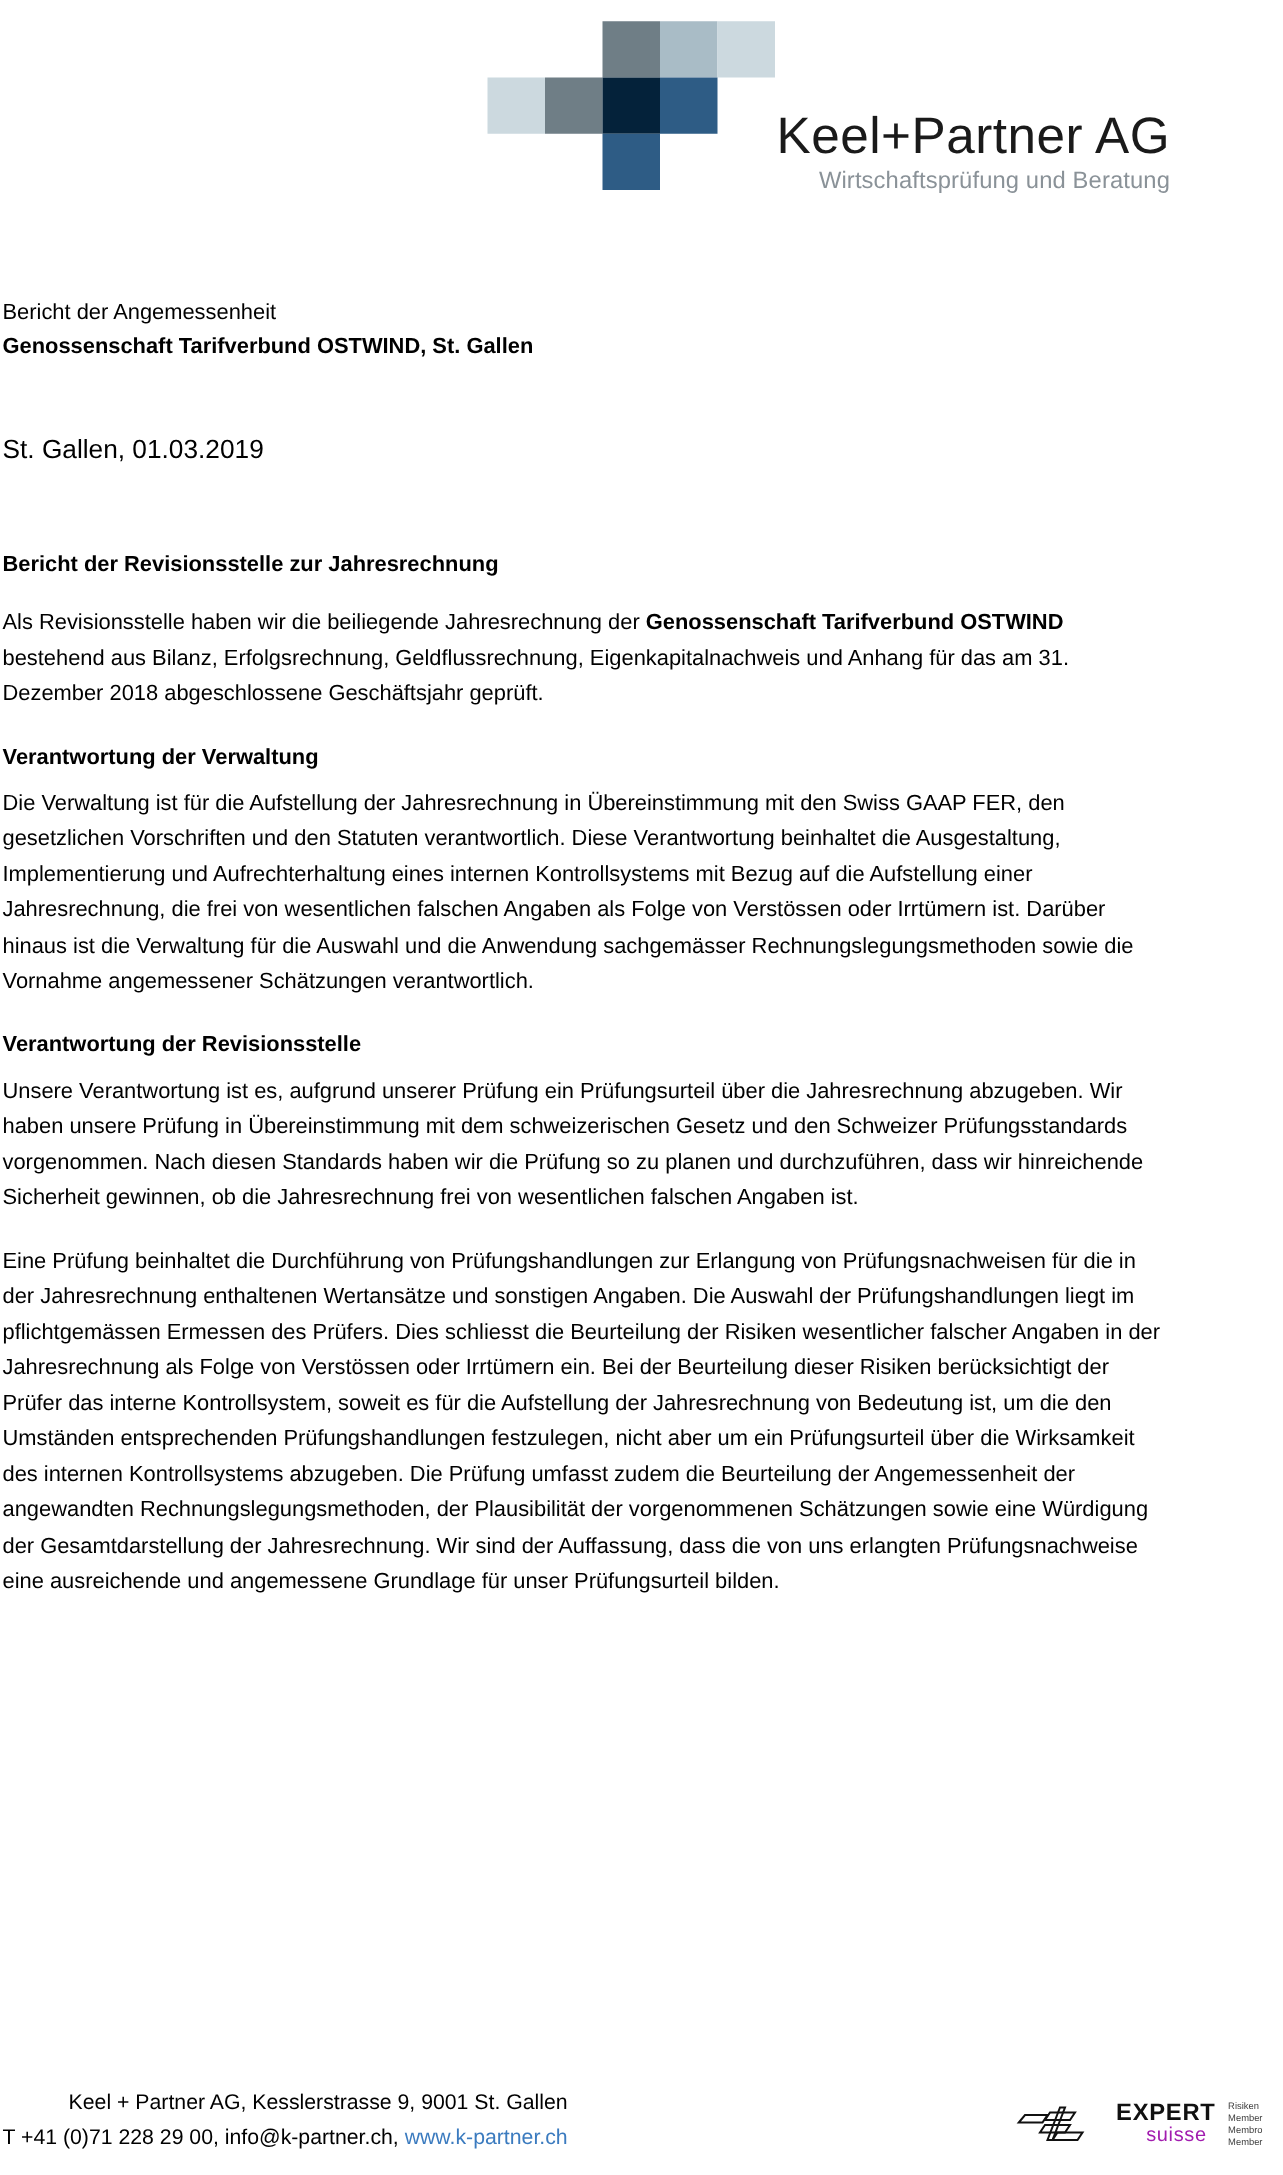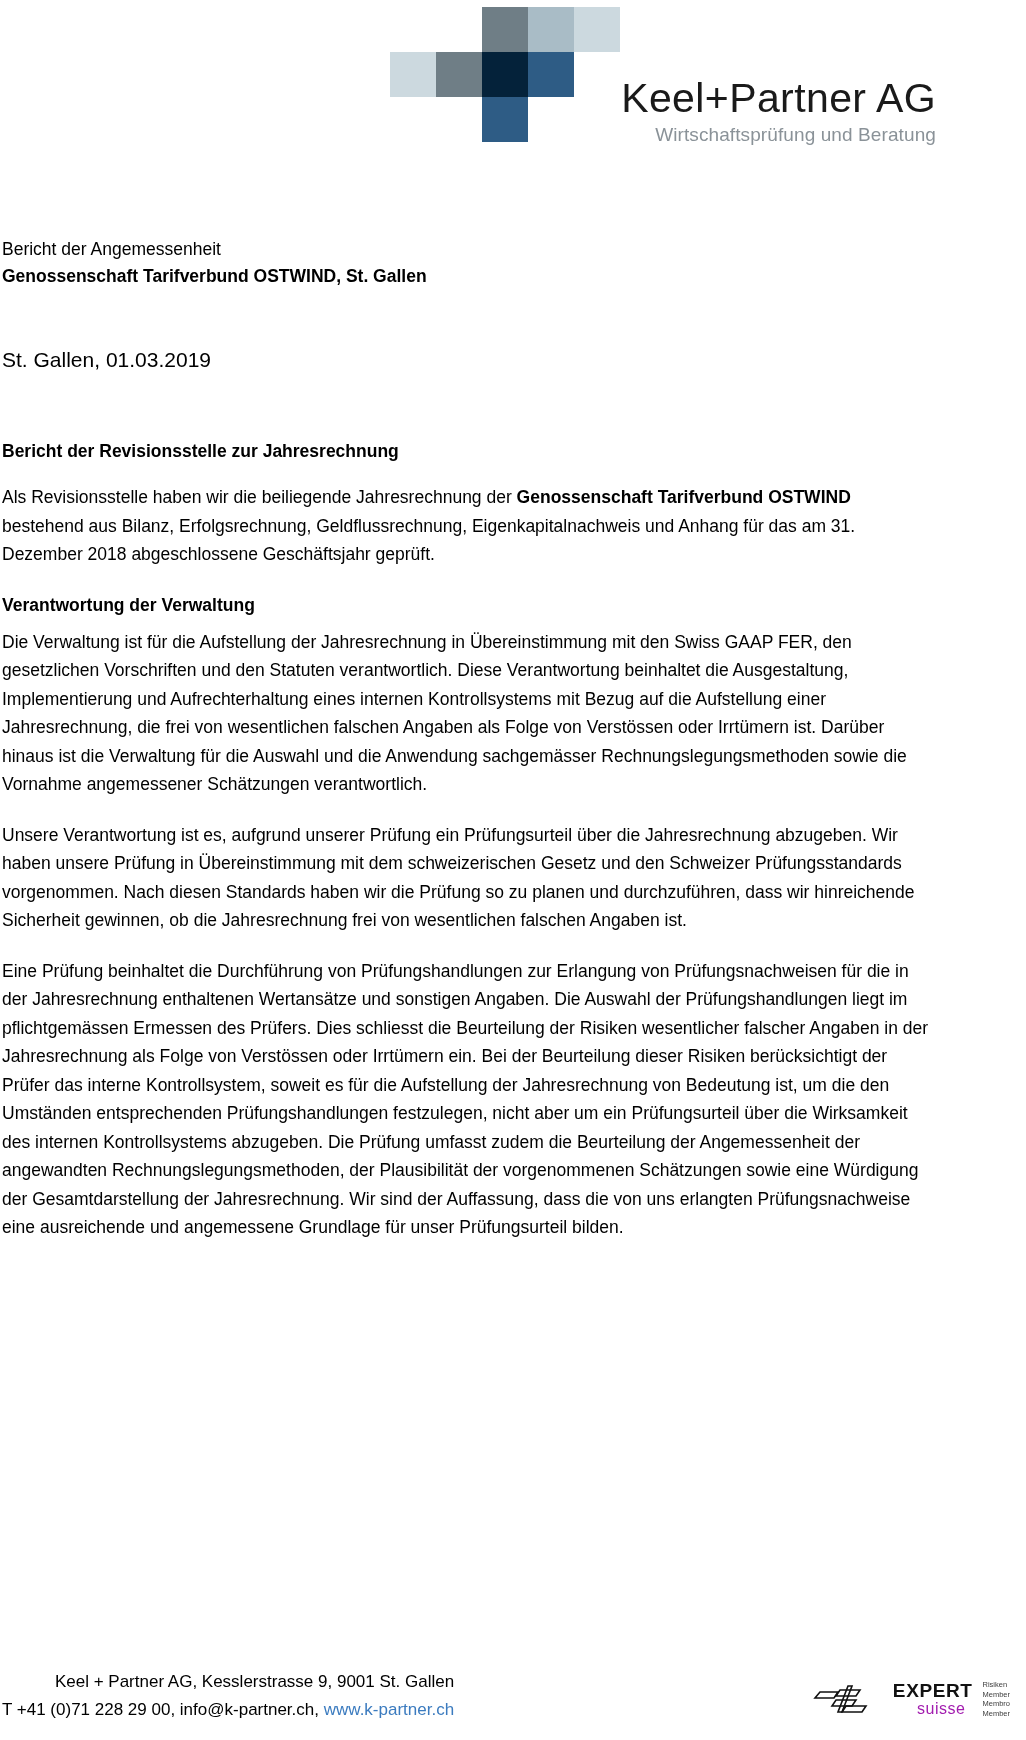--- a/index.html
+++ b/index.html
@@ -13,21 +13,21 @@
   body {
     font-family: "Liberation Sans", sans-serif;
     color: #000000;
     position: relative;
     overflow: hidden;
   }
 
   
   .header {
     position: absolute;
-    top: 0;
+    top: 10px;
     left: 0;
     width: 946px;
     height: 200px;
   }
 
   .logo-wrap {
     position: absolute;
     right: 10px;
     top: 0;
     width: 540px;
@@ -245,20 +245,21 @@
 
   <div class="report">
 
     <h2>Bericht der Revisionsstelle zur Jahresrechnung</h2>
 
     <p><span>Als Revisionsstelle haben wir die beiliegende Jahresrechnung der </span><b>Genossenschaft Tarifverbund OSTWIND</b><span> bestehend aus Bilanz, Erfolgsrechnung, Geldflussrechnung, Eigenkapitalnachweis und Anhang für das am 31. Dezember 2018 abgeschlossene Geschäftsjahr geprüft.</span></p>
 
     <h3>Verantwortung der Verwaltung</h3>
     <p>Die Verwaltung ist für die Aufstellung der Jahresrechnung in Übereinstimmung mit den Swiss GAAP FER, den gesetzlichen Vorschriften und den Statuten verantwortlich. Diese Verantwortung beinhaltet die Ausgestaltung, Implementierung und Aufrechterhaltung eines internen Kontrollsystems mit Bezug auf die Aufstellung einer Jahresrechnung, die frei von wesentlichen falschen Angaben als Folge von Verstössen oder Irrtümern ist. Darüber hinaus ist die Verwaltung für die Auswahl und die Anwendung sachgemässer Rechnungslegungsmethoden sowie die Vornahme angemessener Schätzungen verantwortlich.</p>
 
+    <h3>Verantwortung der Revisionsstelle</h3>
     <p>Unsere Verantwortung ist es, aufgrund unserer Prüfung ein Prüfungsurteil über die Jahresrechnung abzugeben. Wir haben unsere Prüfung in Übereinstimmung mit dem schweizerischen Gesetz und den Schweizer Prüfungsstandards vorgenommen. Nach diesen Standards haben wir die Prüfung so zu planen und durchzuführen, dass wir hinreichende Sicherheit gewinnen, ob die Jahresrechnung frei von wesentlichen falschen Angaben ist.</p>
     <p>Eine Prüfung beinhaltet die Durchführung von Prüfungshandlungen zur Erlangung von Prüfungsnachweisen für die in der Jahresrechnung enthaltenen Wertansätze und sonstigen Angaben. Die Auswahl der Prüfungshandlungen liegt im pflichtgemässen Ermessen des Prüfers. Dies schliesst die Beurteilung der Risiken wesentlicher falscher Angaben in der Jahresrechnung als Folge von Verstössen oder Irrtümern ein. Bei der Beurteilung dieser Risiken berücksichtigt der Prüfer das interne Kontrollsystem, soweit es für die Aufstellung der Jahresrechnung von Bedeutung ist, um die den Umständen entsprechenden Prüfungshandlungen festzulegen, nicht aber um ein Prüfungsurteil über die Wirksamkeit des internen Kontrollsystems abzugeben. Die Prüfung umfasst zudem die Beurteilung der Angemessenheit der angewandten Rechnungslegungsmethoden, der Plausibilität der vorgenommenen Schätzungen sowie eine Würdigung der Gesamtdarstellung der Jahresrechnung. Wir sind der Auffassung, dass die von uns erlangten Prüfungsnachweise eine ausreichende und angemessene Grundlage für unser Prüfungsurteil bilden.</p>
 
   </div>
 </div>
 
 <div class="footer">
 
   <div class="footer-contact">
     <div>Keel + Partner AG, Kesslerstrasse 9, 9001 St. Gallen</div>

